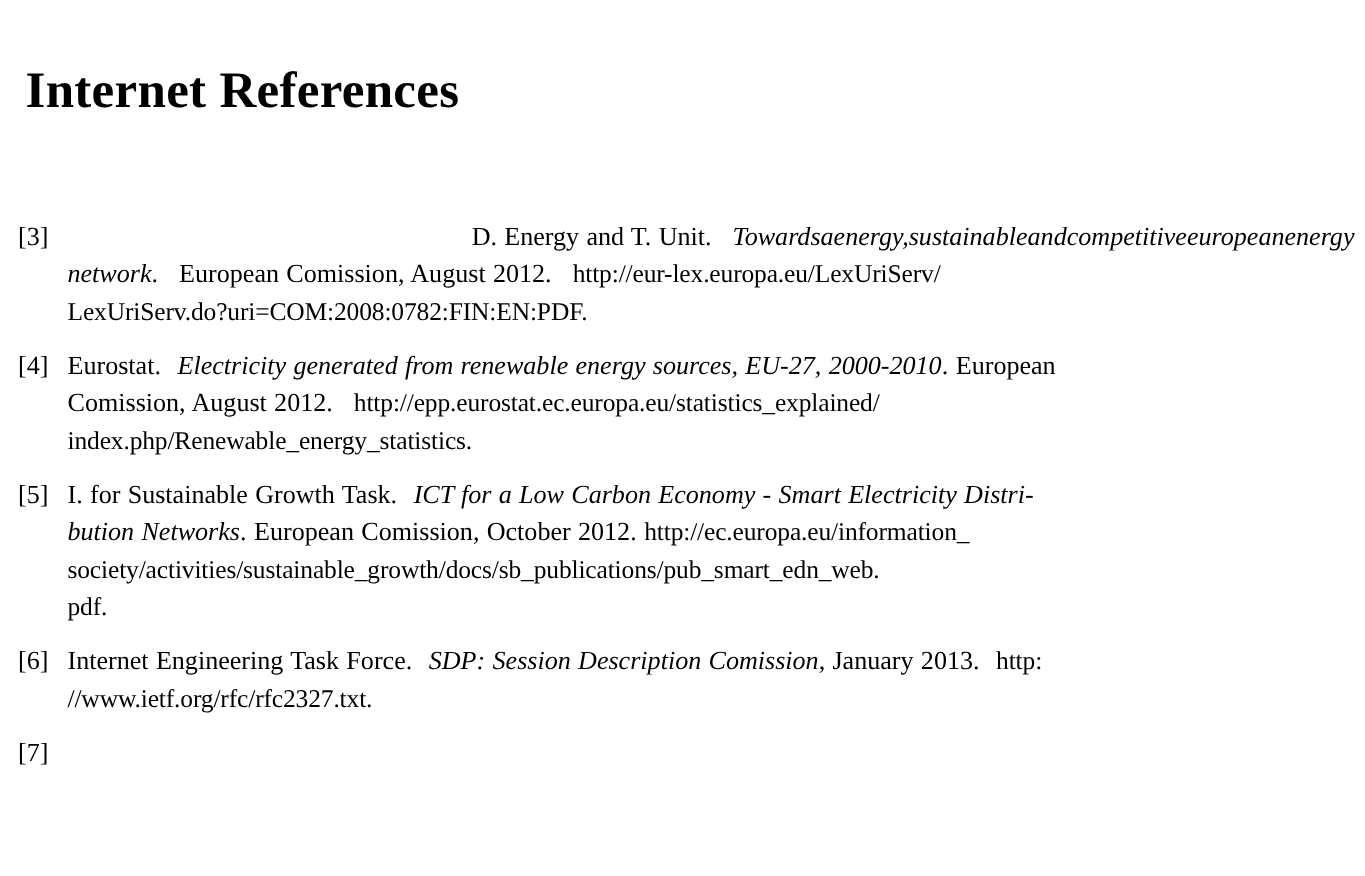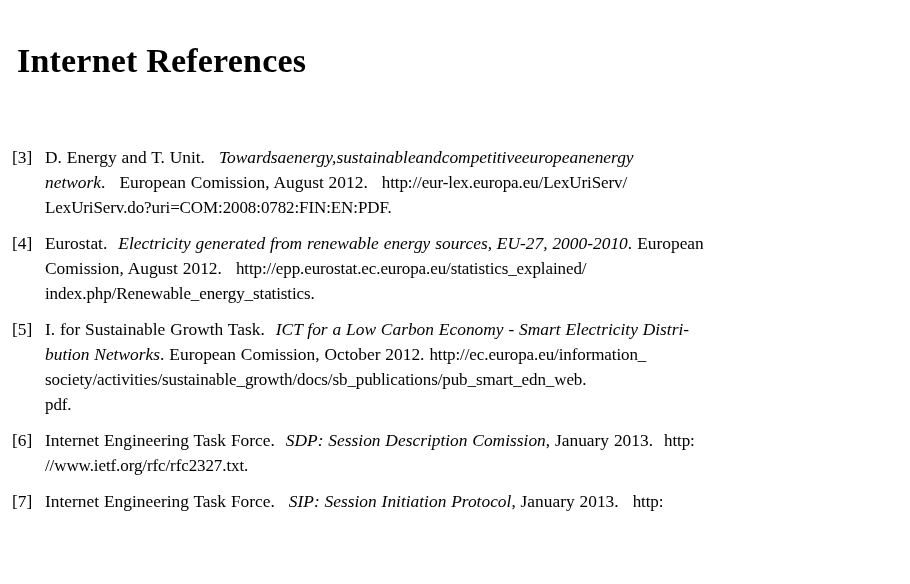--- a/index.html
+++ b/index.html
@@ -62,21 +62,21 @@
     font-size: 17.4px;
     line-height: 25px;
     word-spacing: 0.5px;
   }
   .ref-line {
     display: block;
     white-space: nowrap;
   }
   .ref-line.just {
     display: flex;
-    justify-content: flex-start;
+    justify-content: flex-end;
     white-space: nowrap;
   }
   .seg {
     white-space: pre;
   }
   .it {
     font-style: italic;
     font-family: Liberation Serif, serif;
   }
   .mono {
@@ -135,18 +135,17 @@
       <div class="ref-entry">
         <span class="ref-label">[6]</span>
         <span class="ref-body">
           <span class="ref-line"><span class="seg">Internet Engineering Task Force.</span><span class="seg sp-md"></span><span class="seg it">SDP: Session Description Comission</span><span class="seg">, January 2013.</span><span class="seg sp-md"></span><span class="seg mono">http:</span></span>
           <span class="ref-line"><span class="seg mono">//www.ietf.org/rfc/rfc2327.txt.</span></span>
         </span>
       </div>
       <div class="ref-entry">
         <span class="ref-label">[7]</span>
         <span class="ref-body">
-          <span class="ref-line"><span class="seg">Internet Engineering Task Force.</span><span class="seg sp-lg"></span><span class="seg it">SIP: Session Initiation Protocol</span><span class="seg">, January 2013.</span><span class="seg sp-lg"></span><span class="seg mono">http:</span></span>
         </span>
       </div>
     </div>
 
 </div>
 
 </body></html>

